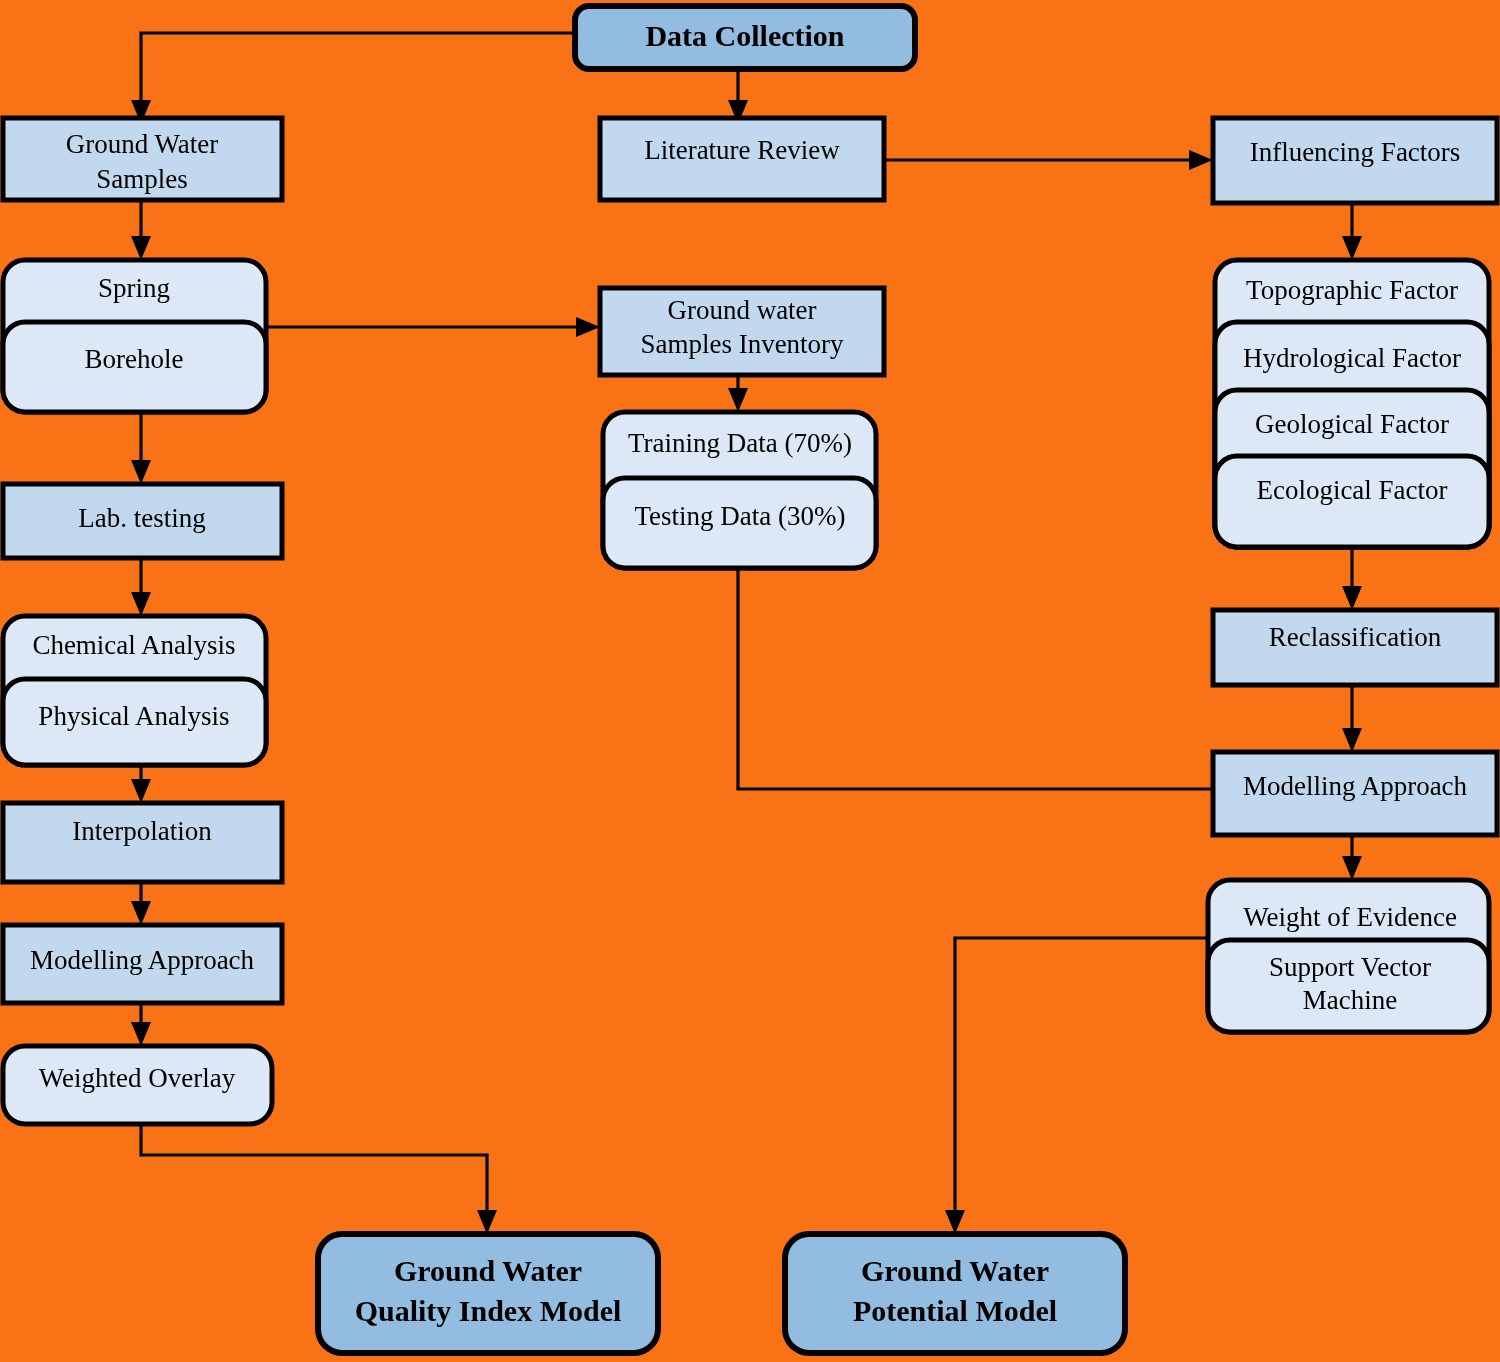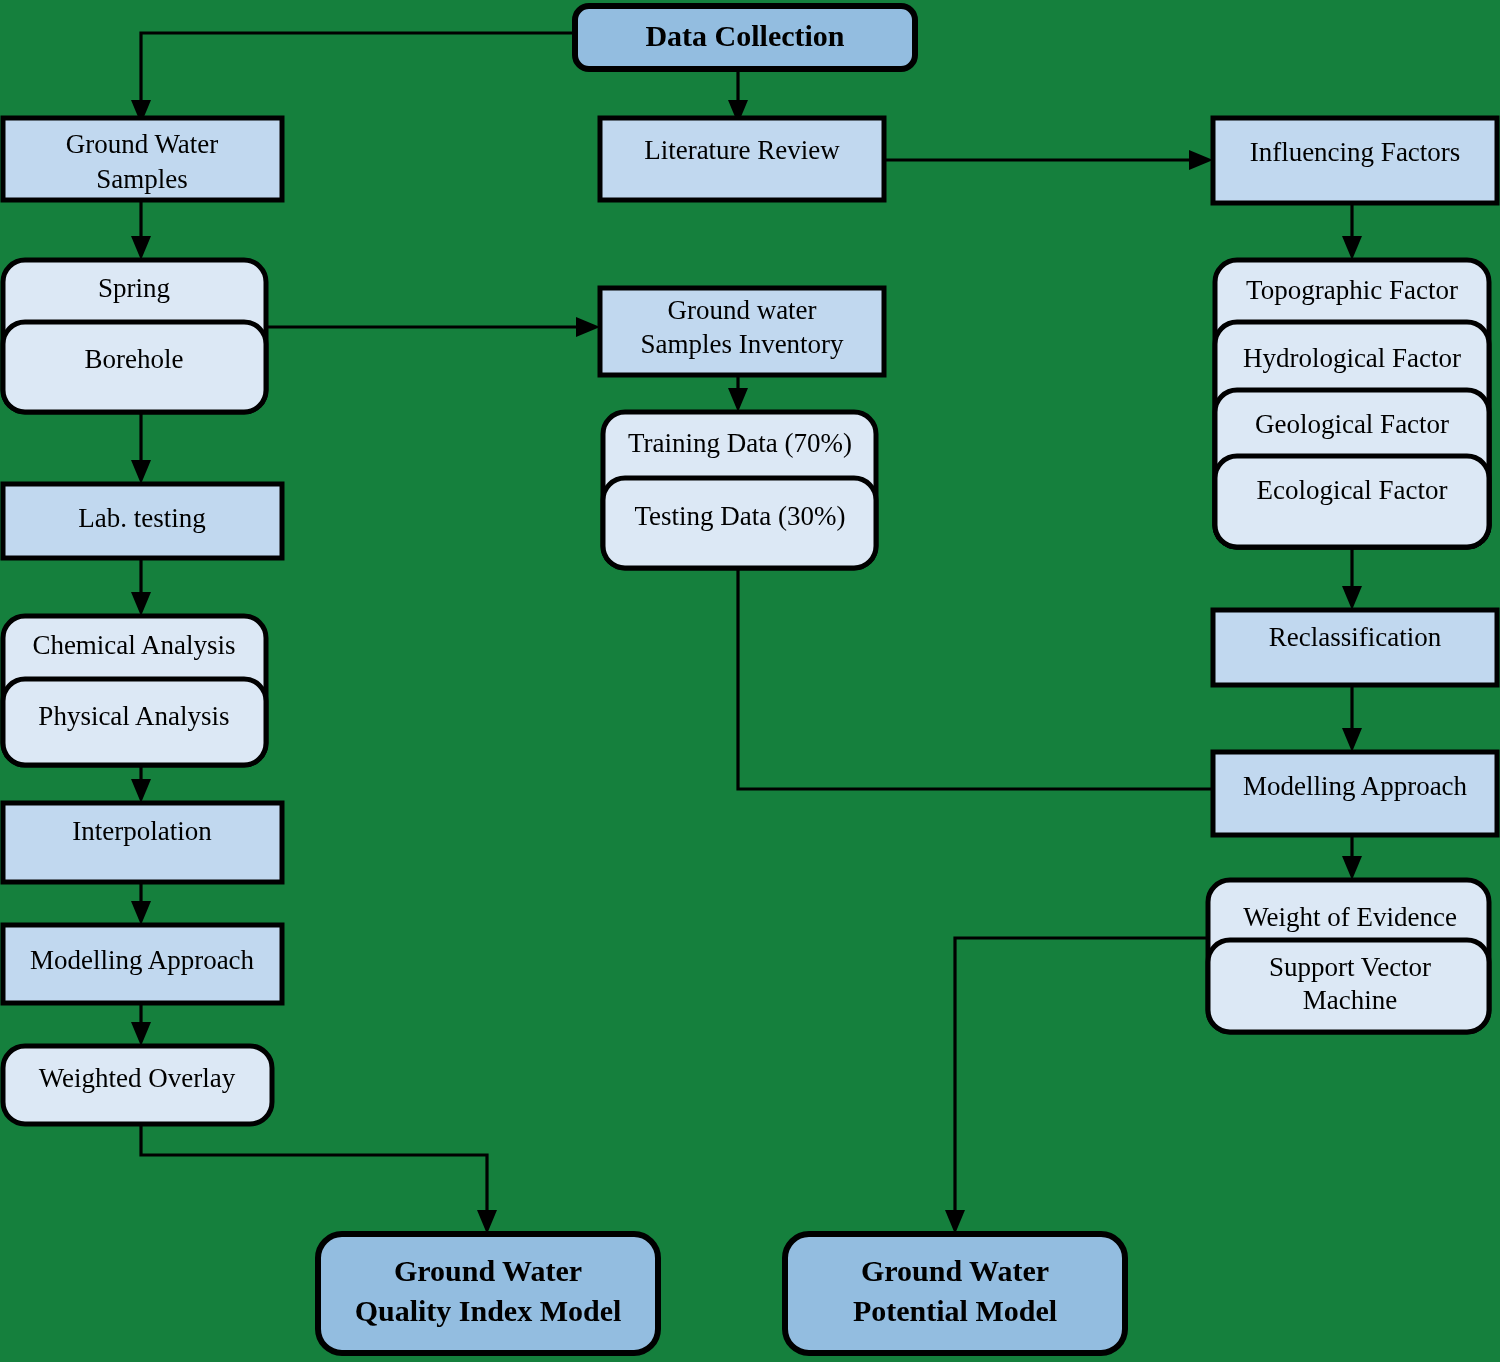--- a/index.html
+++ b/index.html
@@ -4,21 +4,21 @@
 <style>
   html, body {
     margin: 0;
     padding: 0;
     background: #ffffff;
   }
   #canvas {
     position: relative;
     width: 1500px;
     height: 1362px;
-    background: #15803d;
+    background: #f97316;
     font-family: "Liberation Serif", "DejaVu Serif", serif;
   }
   svg#diagram {
     position: absolute;
     top: 0;
     left: 0;
     width: 1500px;
     height: 1362px;
     display: block;
   }

